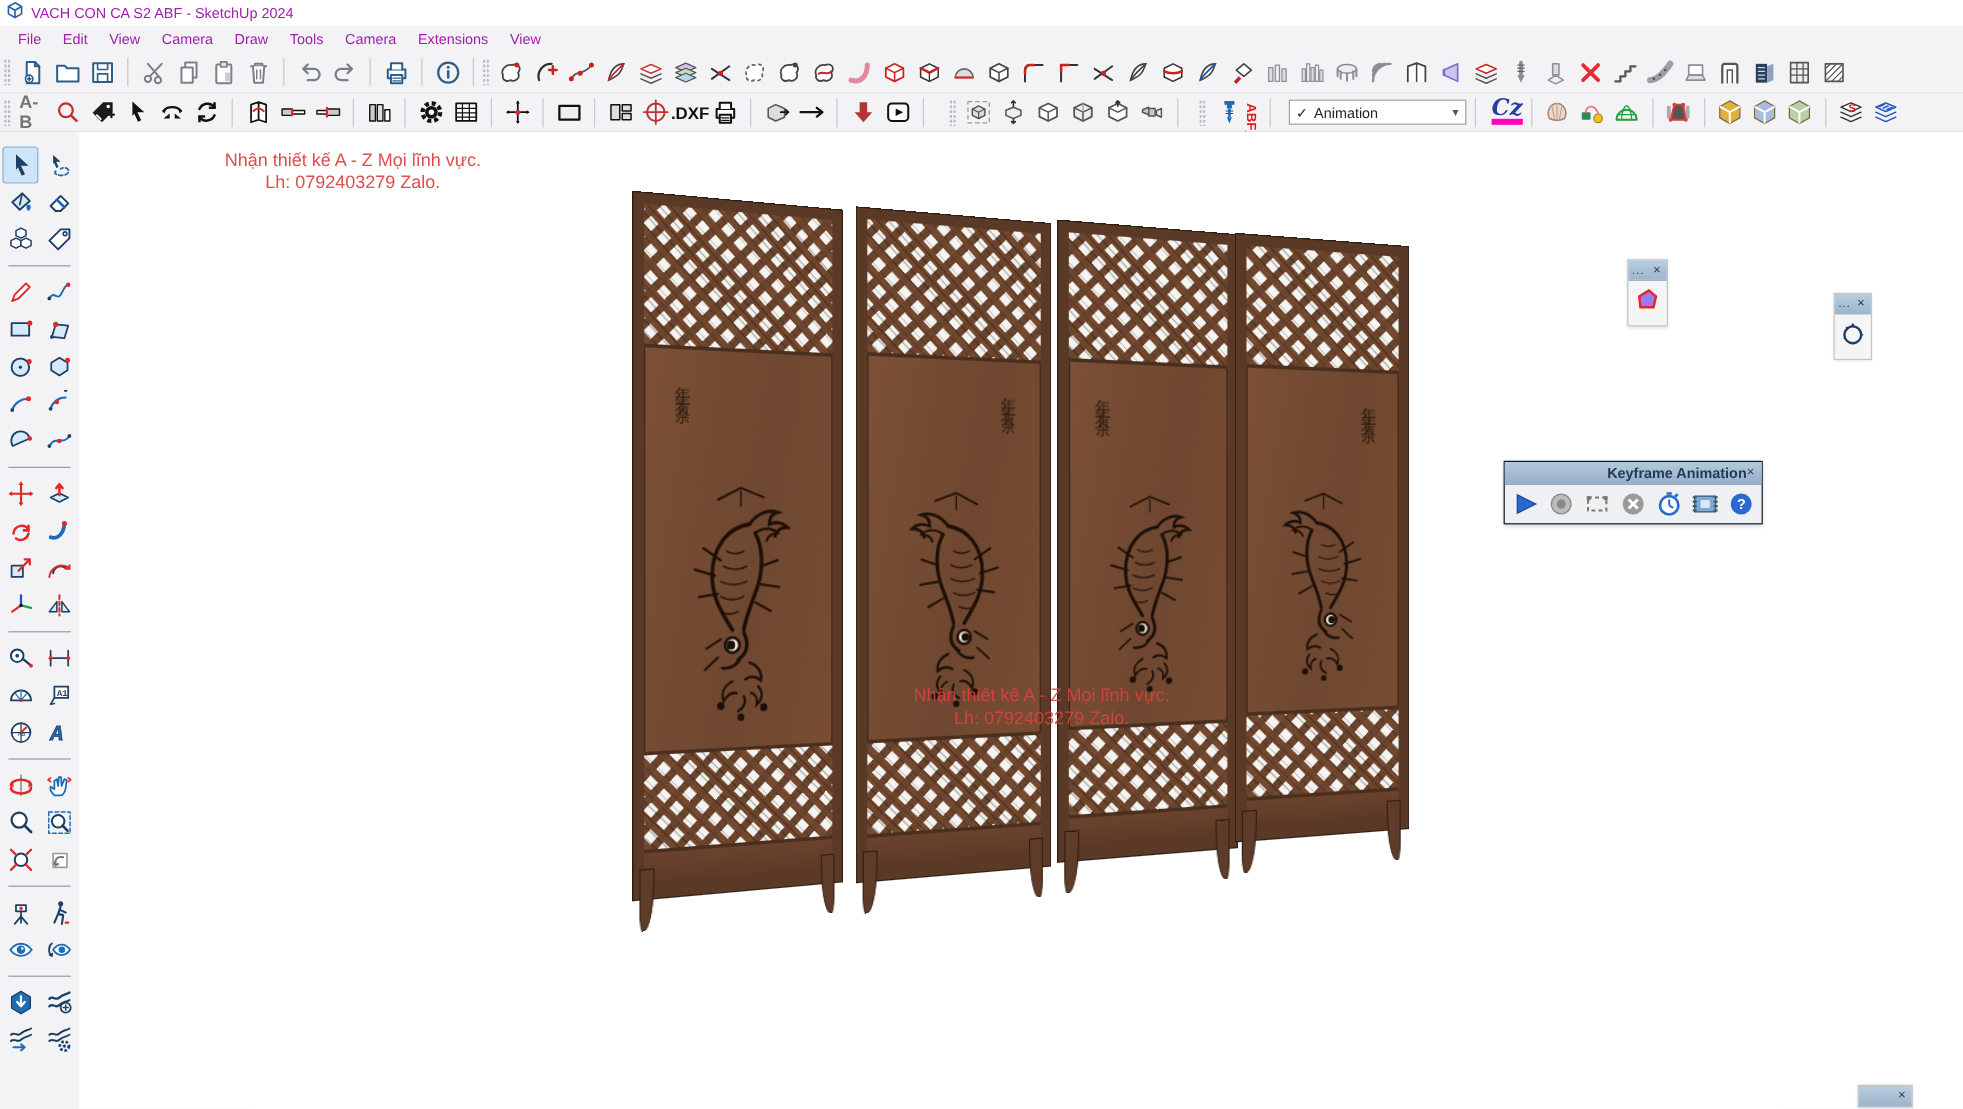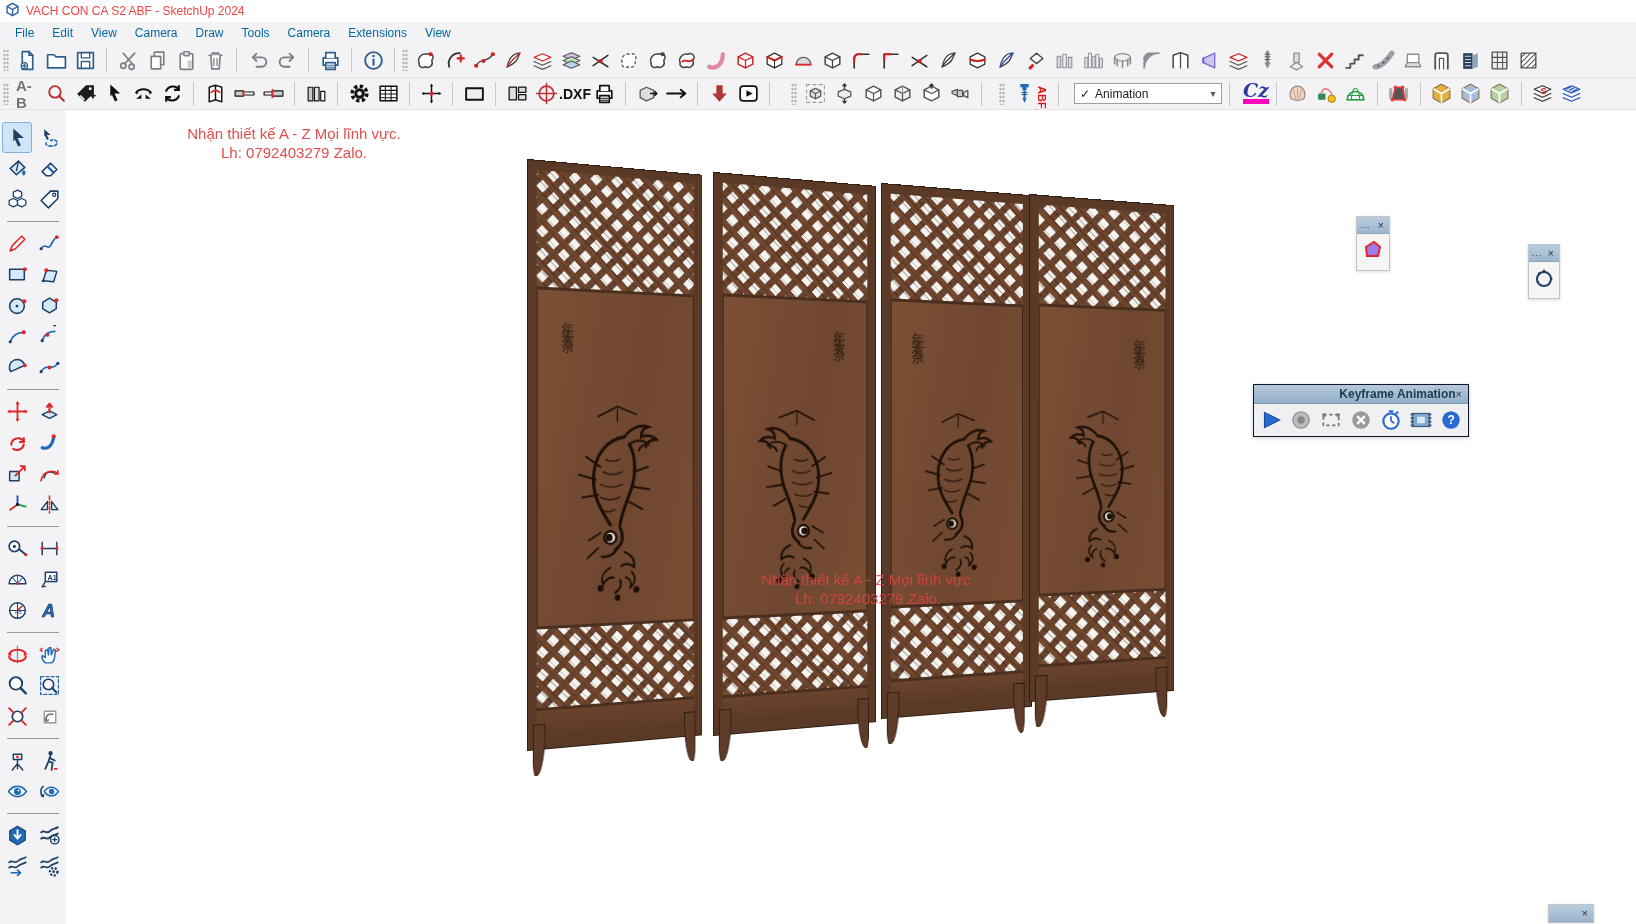--- a/index.html
+++ b/index.html
@@ -2,25 +2,25 @@
 <html><head>
 <meta charset="utf-8">
 <style>
   * { margin:0; padding:0; box-sizing:border-box; }
   html,body { width:1636px; height:924px; overflow:hidden; }
   body { font-family:"Liberation Sans", sans-serif; background:#fff; }
   #win { width:1636px; height:924px; display:flex; flex-direction:column; background:#f3f3f5; }
 
   
   #titlebar { height:22px; background:#fff; display:flex; align-items:center; padding-left:5px; gap:6px; flex:0 0 auto; }
-  #titlebar .t { font-size:12px; color:#ef4444; }
+  #titlebar .t { font-size:12px; color:#a21caf; }
 
   
   #menubar { height:21px; display:flex; align-items:center; padding-left:6px; background:#f3f3f5; flex:0 0 auto; }
-  .menu-item { font-size:12px; color:#0369a1; padding:3px 9px; cursor:default; }
+  .menu-item { font-size:12px; color:#a21caf; padding:3px 9px; cursor:default; }
 
   
   .tbrow { display:flex; align-items:center; background:#f3f3f5; flex:0 0 auto; border-bottom:1px solid #e3e3e6; }
   #tbrow1 { height:35px; }
   #tbrow2 { height:32px; }
   .tb-group { display:flex; align-items:center; gap:1px; padding:0 3px; }
   .tb-handle { width:6px; height:22px; margin-right:3px;
     background-image:radial-gradient(#b9b9bf 1px, transparent 1.2px); background-size:3px 4px; }
   .tb-sep { width:1px; height:24px; background:#c9c9cd; margin:0 4px; }
   .tb-btn { width:28px; height:28px; display:flex; align-items:center; justify-content:center; border:1px solid transparent; border-radius:2px; background:transparent; }
@@ -29,21 +29,21 @@
   .dxf-text { font-size:14px; font-weight:bold; color:#111; letter-spacing:0; }
   .abf-wrap { display:flex; align-items:center; height:30px; }
   .abf-txt { color:#e01818; font-weight:bold; font-size:11px; transform:rotate(90deg) translateX(-2px); letter-spacing:0; width:12px; }
   .combo { width:148px; height:21px; background:#fff; border:1px solid #9aa0a6; display:flex; align-items:center; font-size:12px; color:#222; padding-left:5px; gap:5px; }
   .combo .arr { margin-left:auto; width:16px; text-align:center; color:#555; font-size:10px; }
   .cz { font-family:"DejaVu Serif", serif; font-style:italic; font-weight:bold; font-size:19px; color:#2b3a9e; line-height:14px; text-align:center; }
   .cz .bar { display:block; height:5px; background:#ff00bb; margin-top:2px; }
 
   
   #main { flex:1; display:flex; min-height:0; }
-  #sidebar { width:66px; background:#f3f3f5; padding-top:12px; display:flex; flex-direction:column; align-items:center; gap:0; }
+  #sidebar { width:66px; background:#f3f3f5; padding-top:12px; display:flex; flex-direction:column; align-items:center; gap:0;font-family:Liberation Mono, monospace; }
   .sb-row { display:flex; gap:2px; }
   .sb-btn { width:30px; height:31px; display:flex; align-items:center; justify-content:center; border:1px solid transparent; border-radius:3px; }
   .sb-btn.active { background:#cfe4f7; border-color:#7fb2e0; }
   .sb-div { width:52px; height:1px; background:#9a9aa0; margin:6px 0; }
 
   #viewport { flex:1; position:relative; background:#fff; overflow:hidden; }
 
   .wm { position:absolute; text-align:center; font-size:15px; line-height:19px; z-index:40; white-space:nowrap; }
   #wm-top { left:106px; top:14px; width:244px; color:#e24c4c; }
   #wm-mid { left:672px; top:460px; width:260px; color:rgba(224,66,66,.85); }

